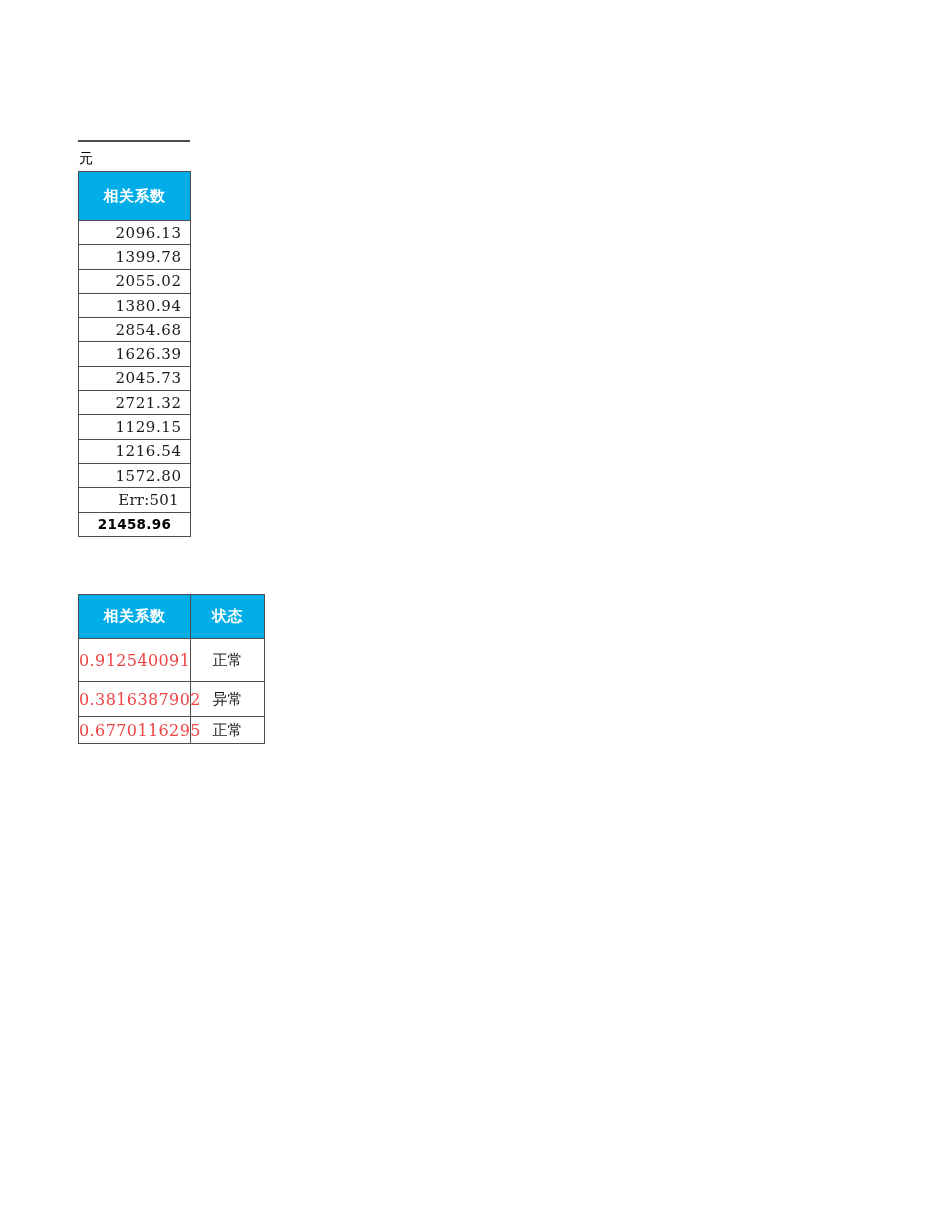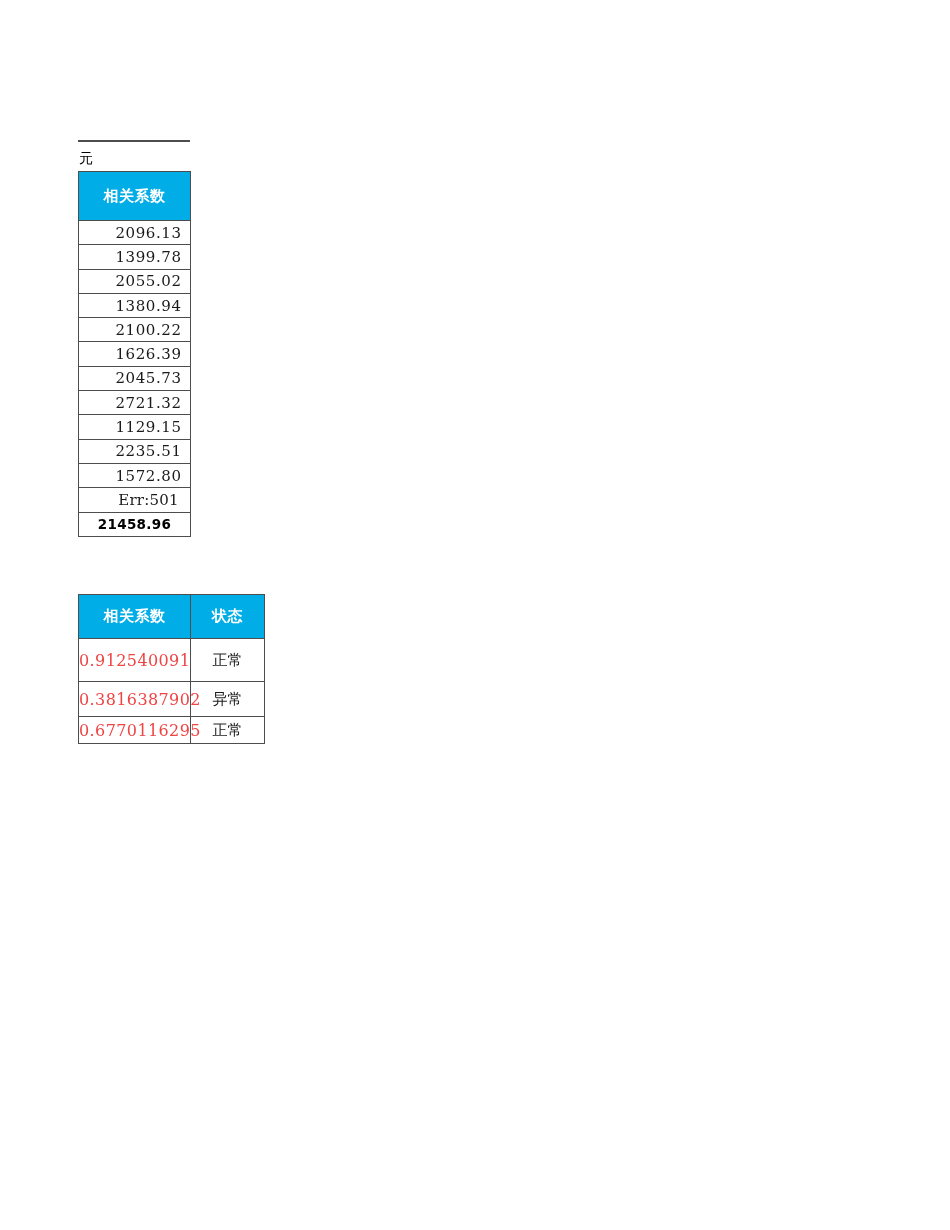--- a/index.html
+++ b/index.html
@@ -144,36 +144,36 @@
     <tr>
         <td class="val">1399.78</td>
       </tr>
     <tr>
         <td class="val">2055.02</td>
       </tr>
     <tr>
         <td class="val">1380.94</td>
       </tr>
     <tr>
-        <td class="val">2100.22</td>
+        <td class="val">2854.68</td>
       </tr>
     <tr>
         <td class="val">1626.39</td>
       </tr>
     <tr>
         <td class="val">2045.73</td>
       </tr>
     <tr>
         <td class="val">2721.32</td>
       </tr>
     <tr>
         <td class="val">1129.15</td>
       </tr>
     <tr>
-        <td class="val">2235.51</td>
+        <td class="val">1216.54</td>
       </tr>
     <tr>
         <td class="val">1572.80</td>
       </tr>
     <tr>
         <td class="val err">Err:501</td>
       </tr>
     <tr>
         <td class="total">21458.96</td>
       </tr>

